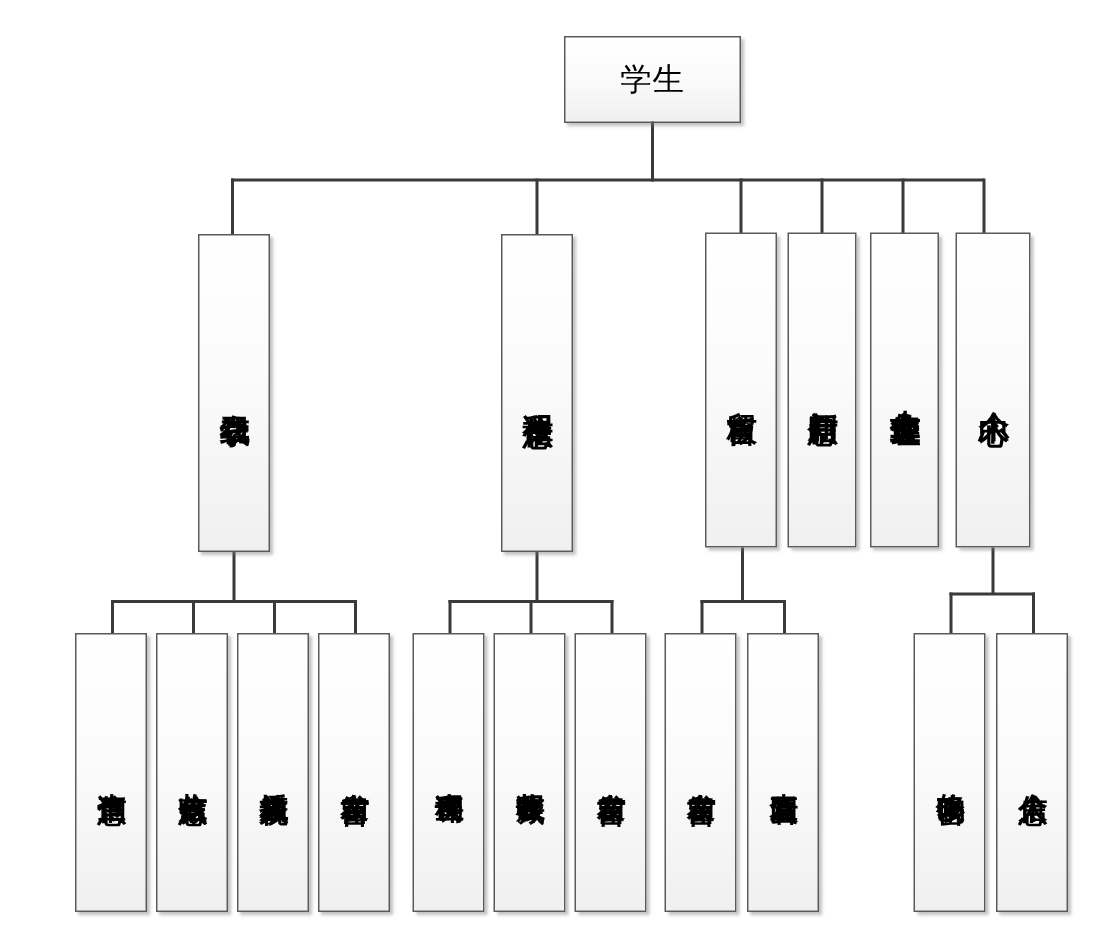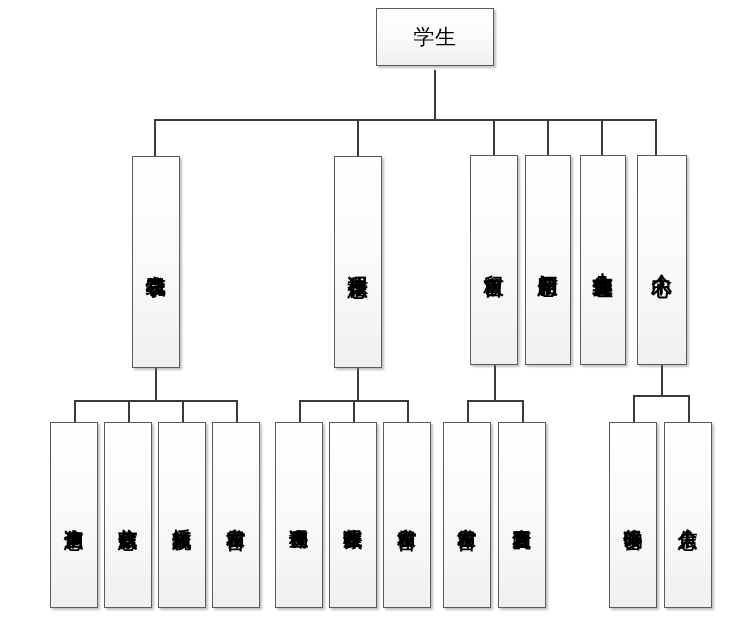--- a/index.html
+++ b/index.html
@@ -97,21 +97,21 @@
   <div class="edge v" style="left:494px; top:365px; height:36px;"></div>
   <div class="edge h" style="left:467px; top:400px; width:57px;"></div>
   <div class="edge v" style="left:467px; top:400px; height:22px;"></div>
   <div class="edge v" style="left:522px; top:400px; height:22px;"></div>
 
   <div class="edge v" style="left:661px; top:365px; height:31px;"></div>
   <div class="edge h" style="left:633px; top:395px; width:57px;"></div>
   <div class="edge v" style="left:633px; top:395px; height:27px;"></div>
   <div class="edge v" style="left:688px; top:395px; height:27px;"></div>
 
-  <div class="node horiz" style="left:376px; top:8px; width:118px; height:58px;">
+  <div class="node horiz" style="left:376px; top:24px; width:118px; height:58px;">
     <span class="label">学生</span>
   </div>
 
   <div class="node vert" style="left:132px; top:156px; width:48px; height:212px;">
     <span class="label">在线学习</span>
   </div>
   <div class="node vert" style="left:334px; top:156px; width:48px; height:212px;">
     <span class="label">课程信息</span>
   </div>
   <div class="node vert" style="left:470px; top:155px; width:48px; height:210px;">

